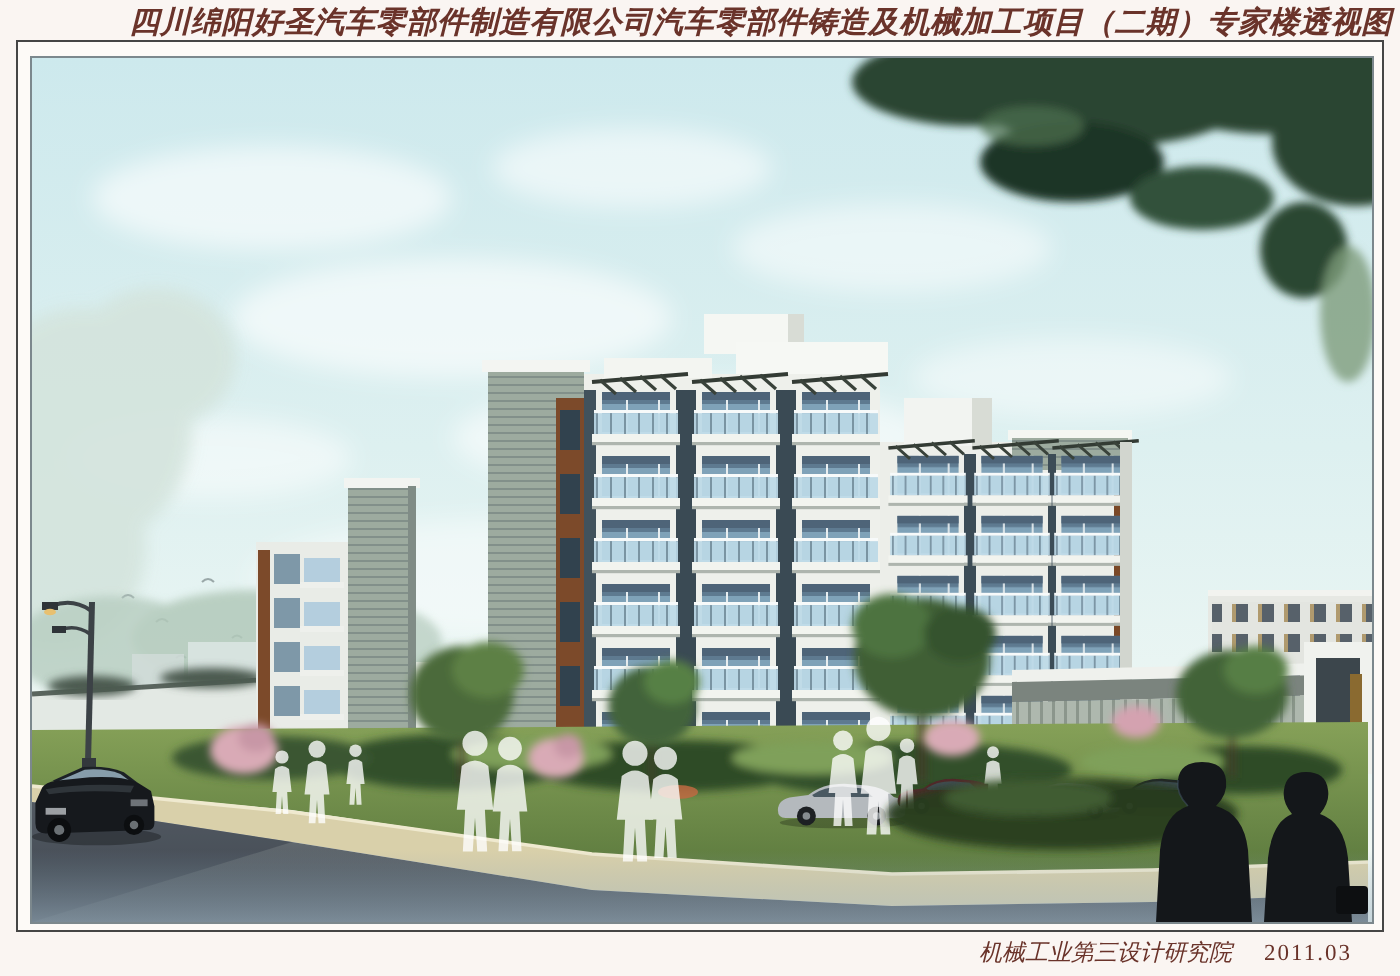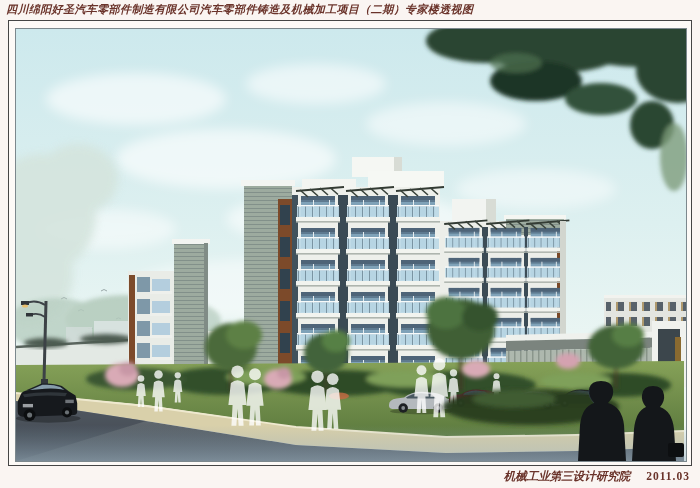--- a/index.html
+++ b/index.html
@@ -3,35 +3,35 @@
 <meta charset="utf-8">
 <style>
   html,body{margin:0;padding:0;}
   body{
     width:700px;height:488px;position:relative;overflow:hidden;
     background:#faf5f2;
     font-family:"Liberation Serif", serif;
   }
   .sheet-title{
     position:absolute;left:6px;top:2px;width:690px;
-    font-size:11px;font-weight:700;font-style:italic;
-    color:#6a332a;letter-spacing:.4px;white-space:nowrap;
+    font-size:15px;font-weight:700;font-style:italic;
+    color:#6a332a;letter-spacing:.4px;white-space:nowrap;text-align:right;
   }
   .frame{
     position:absolute;left:8px;top:20px;width:684px;height:446px;
     border:1px solid #454545;background:#fdfaf7;box-sizing:border-box;
   }
   .render{
     position:absolute;left:15px;top:28px;width:670px;height:432px;
     border:1px solid #7c888d;background:#dfeff1;box-sizing:content-box;
   }
   .render svg{display:block;}
   .caption{
-    position:absolute;right:10px;top:469px;
-    font-size:11.5px;font-weight:700;color:#6a332a;white-space:nowrap;
+    position:absolute;right:24px;top:469px;
+    font-size:11.5px;font-weight:400;color:#6a332a;white-space:nowrap;
   }
   .caption .inst{font-style:italic;margin-right:16px;}
   .caption .date{letter-spacing:1px;}
 </style>
 </head>
 <body>
 
 <div class="sheet-title">四川绵阳好圣汽车零部件制造有限公司汽车零部件铸造及机械加工项目（二期）专家楼透视图</div>
 
 <div class="frame"></div>

